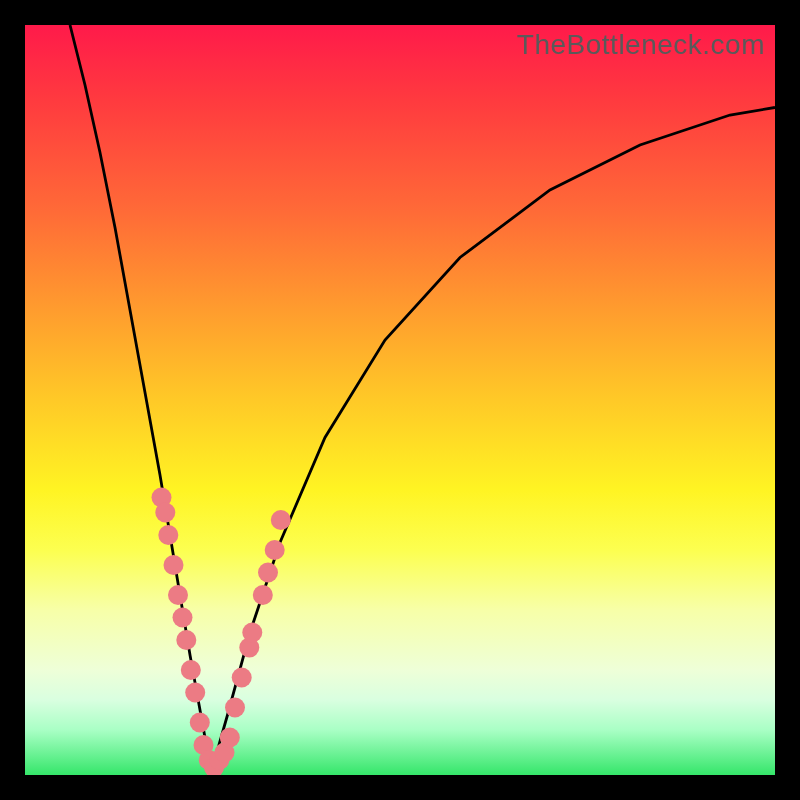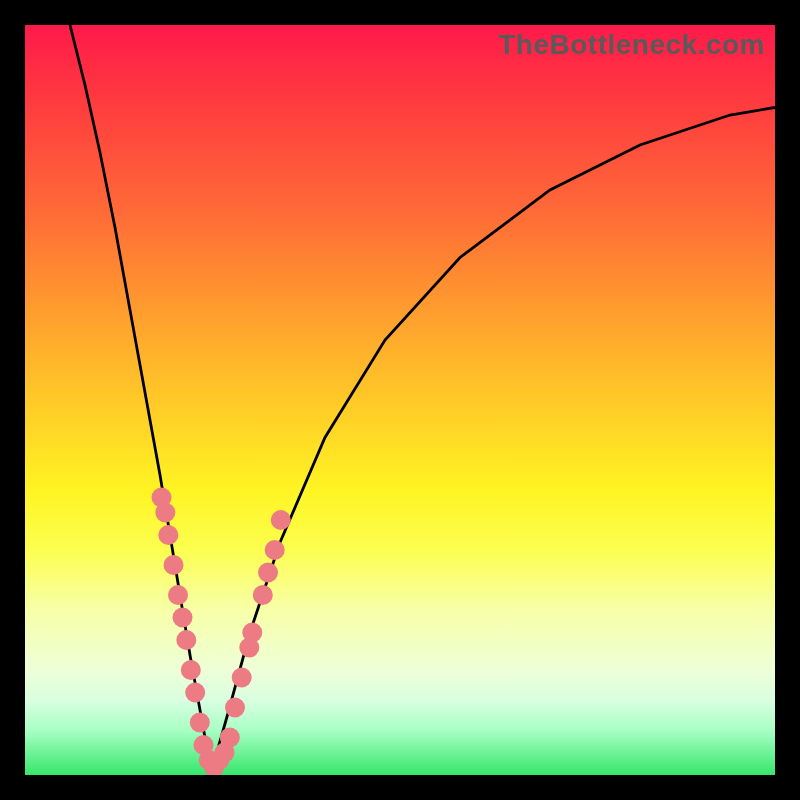--- a/index.html
+++ b/index.html
@@ -11,21 +11,21 @@
     #ff6b37 25%,
     #ff9c2e 38%,
     #ffc927 50%,
     #fff423 62%,
     #fcff50 70%,
     #f7ffa8 78%,
     #eeffd8 86%,
     #d9ffe0 90%,
     #a9ffc5 94%,
     #35e66a 100%)}
-.watermark{position:absolute;right:10px;top:4px;color:#5a5a5a;font-size:28px;font-weight:700;letter-spacing:.5px}
+.watermark{position:absolute;right:10px;top:4px;color:#5a5a5a;font-size:28px;font-weight:400;letter-spacing:.5px}
 svg.curves{position:absolute;left:0;top:0;width:100%;height:100%}
 .dot{fill:#ec7b84}
 .curve{fill:none;stroke:#000;stroke-width:2.8}
 </style>
 </head>
 <body>
 
 <div class="frame">
   <div class="gradient"></div>
   <div class="watermark">TheBottleneck.com</div>

